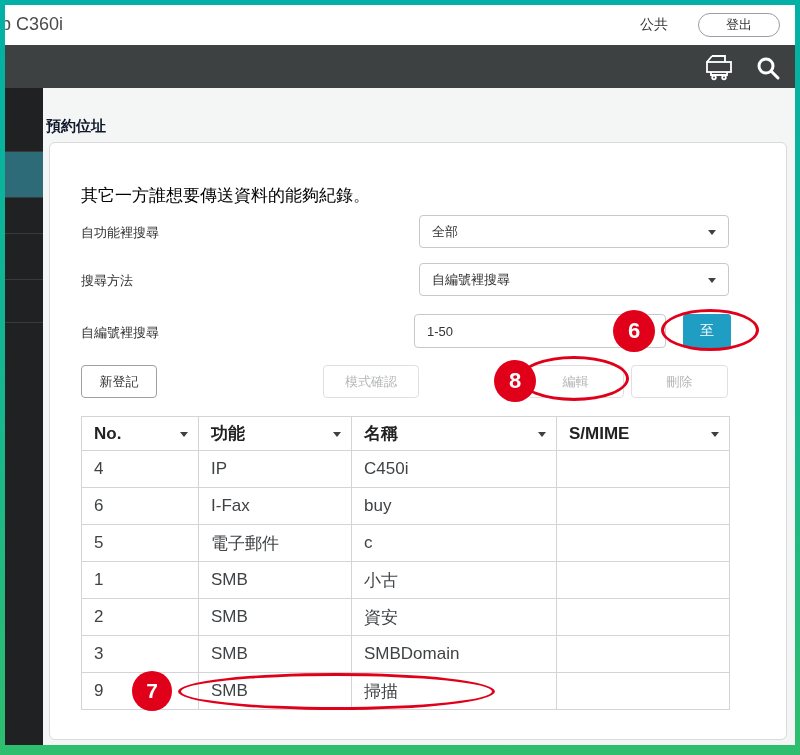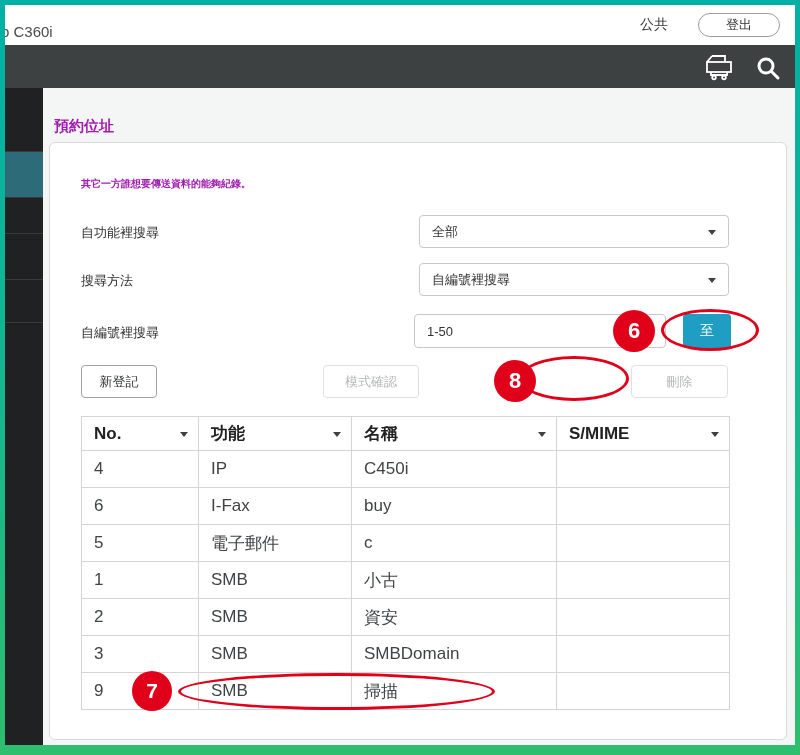--- a/index.html
+++ b/index.html
@@ -5,45 +5,45 @@
   html,body { margin:0; padding:0; }
   body { font-family:"Liberation Sans","DejaVu Sans",sans-serif; }
 
   .frame { position:relative; width:800px; height:755px;
            background:linear-gradient(180deg,#02b0a6 0%,#17b78d 55%,#2ebe6e 100%); }
   .screen { position:absolute; left:5px; top:5px; width:790px; height:740px;
             background:#f4f5f5; overflow:hidden; }
 
   
   .topbar { position:absolute; left:0; top:0; width:790px; height:40px; background:#ffffff; }
-  .device-label { position:absolute; left:-4px; top:18px; font-size:15px; color:#4b4b4b; white-space:nowrap; }
+  .device-label { position:absolute; left:-4px; top:9px; font-size:18px; color:#4b4b4b; white-space:nowrap; }
   .topbar-right { position:absolute; right:15px; top:0; height:40px; display:flex; align-items:center; gap:30px; }
   .user-label { font-size:14px; color:#333; }
   .logout-btn { width:82px; height:24px; background:#fff; border:1px solid #9b9da0; border-radius:12px;
                 font-size:13px; color:#333; font-family:inherit; cursor:pointer; }
 
   
   .navbar { position:absolute; left:0; top:40px; width:790px; height:43px; background:#3e4142; }
   .nav-icon { position:absolute; display:block; }
   .icon-printer { left:698px; top:9px; }
   .icon-search  { left:750px; top:10px; }
 
   
   .sidebar { position:absolute; left:0; top:83px; width:38px; height:657px; background:#1f2122; }
   .side-item { width:38px; border-bottom:1px solid #383b3c; }
   .si-1 { height:63px; } .si-2 { height:45px; background:#2d6b79; }
   .si-3 { height:35px; } .si-4 { height:45px; } .si-5 { height:42px; }
   .si-fill { height:420px; border-bottom:none; }
 
   
-  .page-title { position:absolute; left:41px; top:102px; font-size:15px; font-weight:bold; color:#a21caf;margin-left:8px; }
+  .page-title { position:absolute; left:41px; top:102px; font-size:15px; font-weight:bold; color:#0f172a; }
   .card { position:absolute; left:44px; top:137px; width:738px; height:598px; box-sizing:border-box;
           background:#fff; border:1px solid #d9dadb; border-radius:6px; }
 
-  .desc { position:absolute; left:31px; top:24px; font-size:10px; color:#a21caf;font-weight:bold; }
+  .desc { position:absolute; left:31px; top:24px; font-size:17px; color:#000000; }
 
   .form-label { position:absolute; left:31px; font-size:13px; color:#333; }
   .fl-1 { top:81px; } .fl-2 { top:129px; } .fl-3 { top:181px; }
 
   .select { position:absolute; box-sizing:border-box; background:#fff; border:1px solid #c6c8ca;
             border-radius:4px; font-size:13px; color:#333; display:flex; align-items:center;
             padding:0 26px 0 12px; cursor:pointer; }
   .sel-1 { left:369px; top:72px;  width:310px; height:33px; }
   .sel-2 { left:369px; top:120px; width:310px; height:33px; }
   .sel-3 { left:364px; top:171px; width:252px; height:34px; }
@@ -149,20 +149,21 @@
 
       <span class="form-label fl-3">自編號裡搜尋</span>
       <div class="select sel-3">
         <span>1-50</span>
         <span class="caret"></span>
       </div>
       <button class="to-btn">至</button>
 
       <button class="btn btn-new">新登記</button>
       <button class="btn btn-gray btn-mode">模式確認</button>
+      <button class="btn btn-gray btn-edit">編輯</button>
       <button class="btn btn-gray btn-del">刪除</button>
 
       <table class="addr-table">
         <colgroup>
             <col class="col-no">
             <col class="col-fn">
             <col class="col-nm">
             <col class="col-sm">
           </colgroup>
         <thead>

